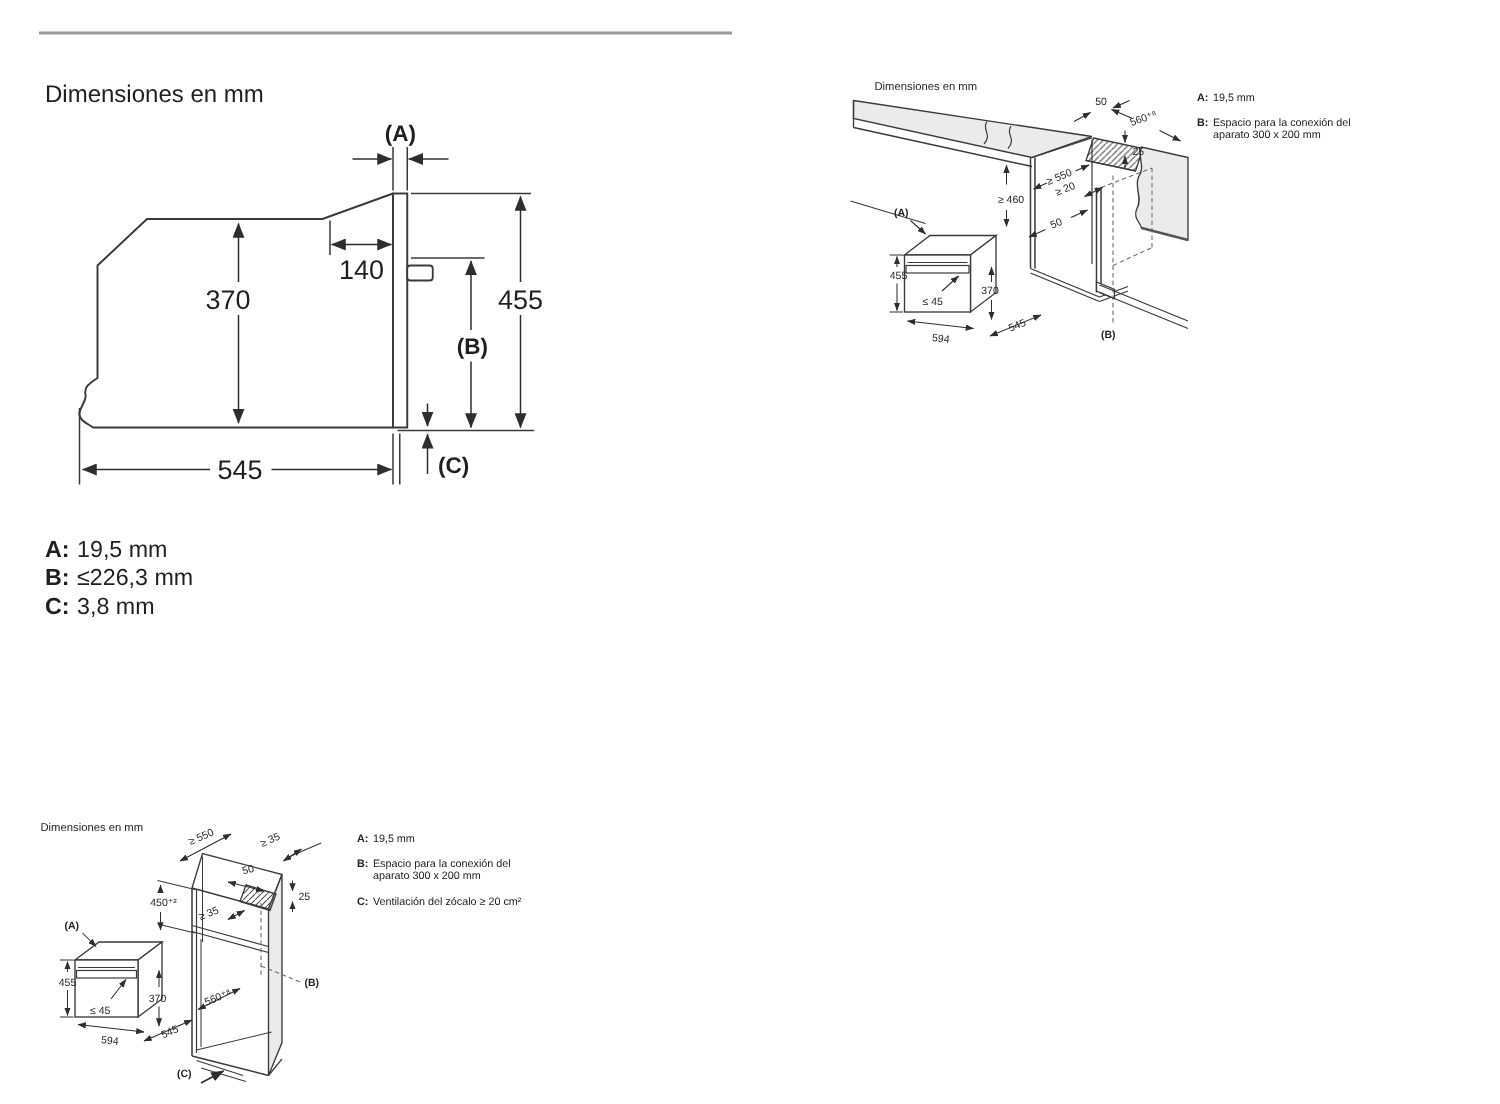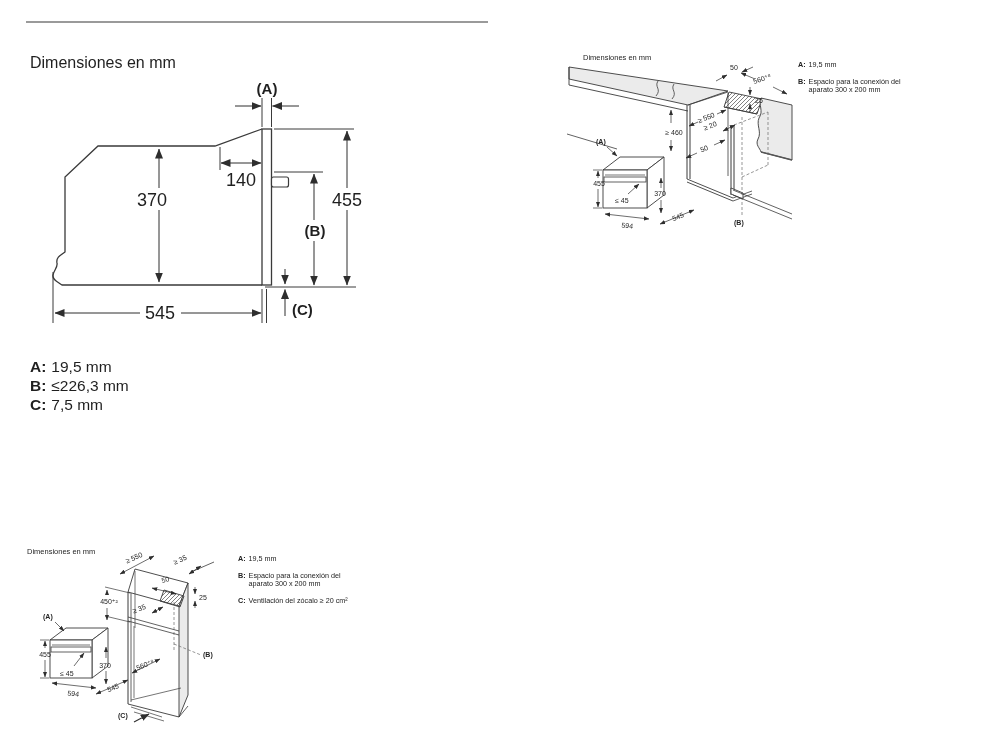--- a/index.html
+++ b/index.html
@@ -96,21 +96,21 @@
   <div class="row">
       <span class="k">A:</span>
       <span class="v">19,5 mm</span>
     </div>
   <div class="row">
       <span class="k">B:</span>
       <span class="v">≤226,3 mm</span>
     </div>
   <div class="row">
       <span class="k">C:</span>
-      <span class="v">7,5 mm</span>
+      <span class="v">3,8 mm</span>
     </div>
 </div>
 
 <svg class="abs" style="left:565px;top:48px;" width="335" height="192" viewBox="0 0 335 192">
   <defs>
     <marker id="m2" viewBox="0 0 8 6" refX="7.5" refY="3" markerWidth="8" markerHeight="6" orient="auto-start-reverse">
         <path d="M0,0L8,3L0,6Z" fill="#2e2e2e"></path>
       </marker>
     <pattern id="hp2" width="4" height="4" patternUnits="userSpaceOnUse">
       <path d="M0,4 L4,0" stroke="#4a4a4a" stroke-width="0.7"></path>

